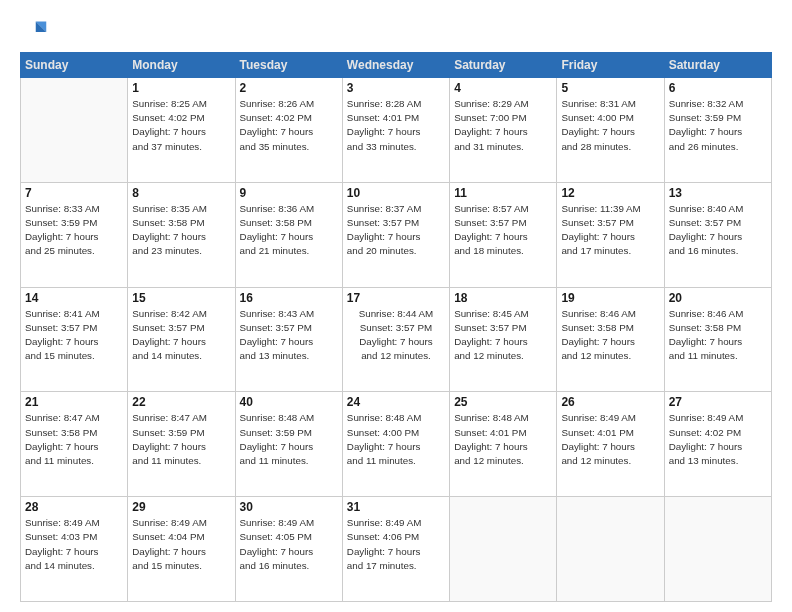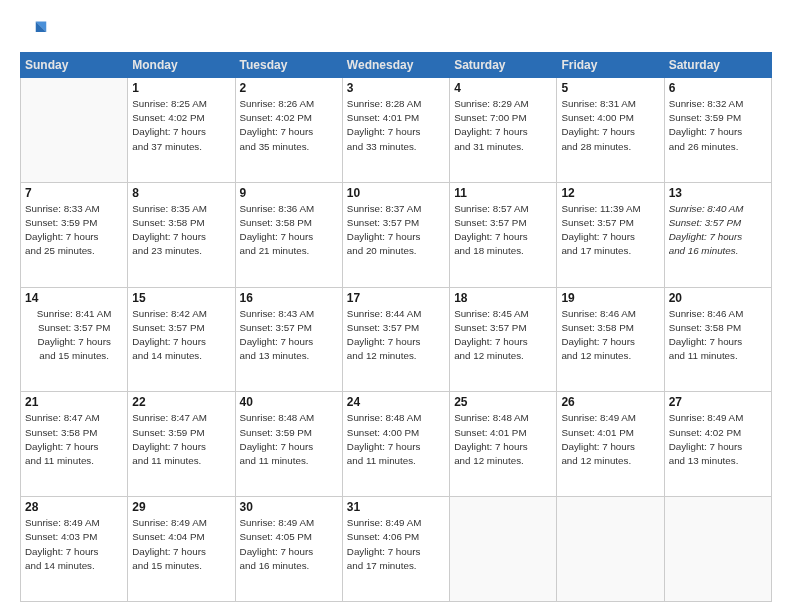--- a/index.html
+++ b/index.html
@@ -210,51 +210,51 @@
           </td>
           <td>
             <span class="day-num">12</span>
             <div class="cell-info" style="white-space: pre-line;">Sunrise: 11:39 AM
 Sunset: 3:57 PM
 Daylight: 7 hours
 and 17 minutes.</div>
           </td>
           <td>
             <span class="day-num">13</span>
-            <div class="cell-info" style="white-space: pre-line; font-style: italic;">Sunrise: 8:40 AM
+            <div class="cell-info" style="white-space: pre-line;">Sunrise: 8:40 AM
 Sunset: 3:57 PM
 Daylight: 7 hours
 and 16 minutes.</div>
           </td>
         </tr>
         <tr>
           <td>
             <span class="day-num">14</span>
-            <div class="cell-info" style="white-space: pre-line; text-align: center;">Sunrise: 8:41 AM
+            <div class="cell-info" style="white-space: pre-line;">Sunrise: 8:41 AM
 Sunset: 3:57 PM
 Daylight: 7 hours
 and 15 minutes.</div>
           </td>
           <td>
             <span class="day-num">15</span>
             <div class="cell-info" style="white-space: pre-line;">Sunrise: 8:42 AM
 Sunset: 3:57 PM
 Daylight: 7 hours
 and 14 minutes.</div>
           </td>
           <td>
             <span class="day-num">16</span>
             <div class="cell-info" style="white-space: pre-line;">Sunrise: 8:43 AM
 Sunset: 3:57 PM
 Daylight: 7 hours
 and 13 minutes.</div>
           </td>
           <td>
             <span class="day-num">17</span>
-            <div class="cell-info" style="white-space: pre-line;">Sunrise: 8:44 AM
+            <div class="cell-info" style="white-space: pre-line; text-align: center;">Sunrise: 8:44 AM
 Sunset: 3:57 PM
 Daylight: 7 hours
 and 12 minutes.</div>
           </td>
           <td>
             <span class="day-num">18</span>
             <div class="cell-info" style="white-space: pre-line;">Sunrise: 8:45 AM
 Sunset: 3:57 PM
 Daylight: 7 hours
 and 12 minutes.</div>

